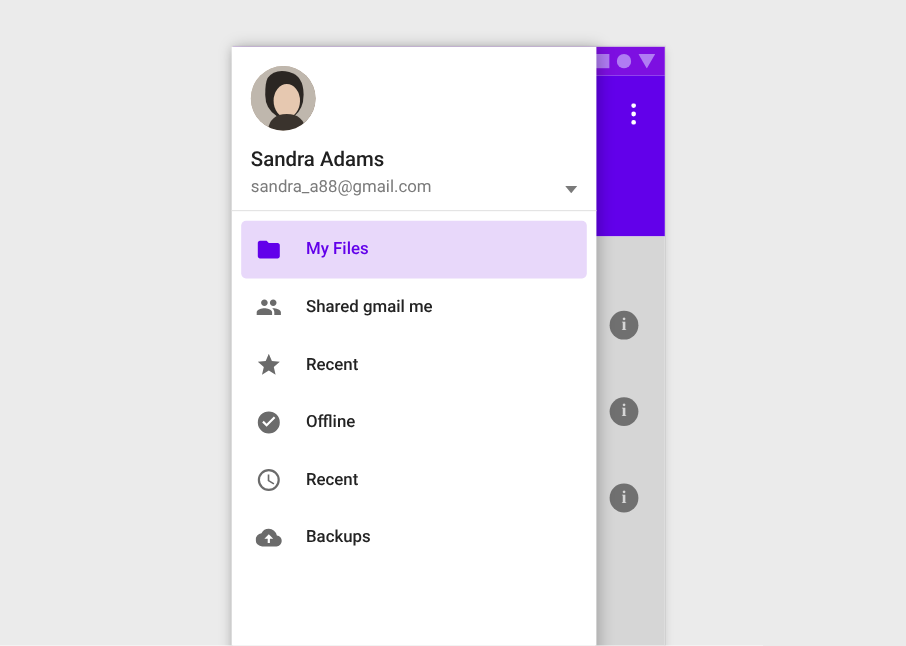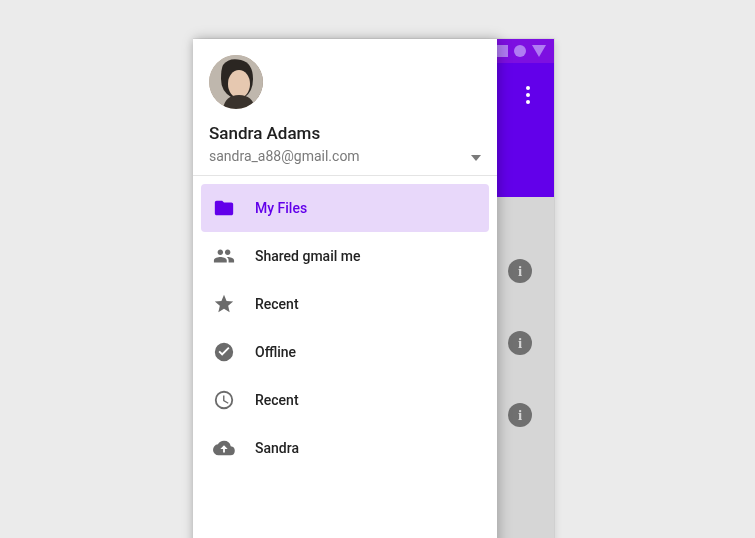--- a/index.html
+++ b/index.html
@@ -252,18 +252,18 @@
         <span class="label">Recent</span>
       </div>
 
 
       <div class="nav-item">
         <span class="icon-slot">
           <svg viewBox="0 0 24 24">
               <path d="M19.35 10.04A7.49 7.49 0 0 0 12 4a7.5 7.5 0 0 0-6.65 4.04A6 6 0 0 0 6 20h13a5 5 0 0 0 .35-9.96zM13 13v4h-2v-4H8l4-4 4 4h-3z"></path>
             </svg>
         </span>
-        <span class="label">Sandra</span>
+        <span class="label">Backups</span>
       </div>
 
     </div>
   </div>
 </div>
 
 </body></html>

